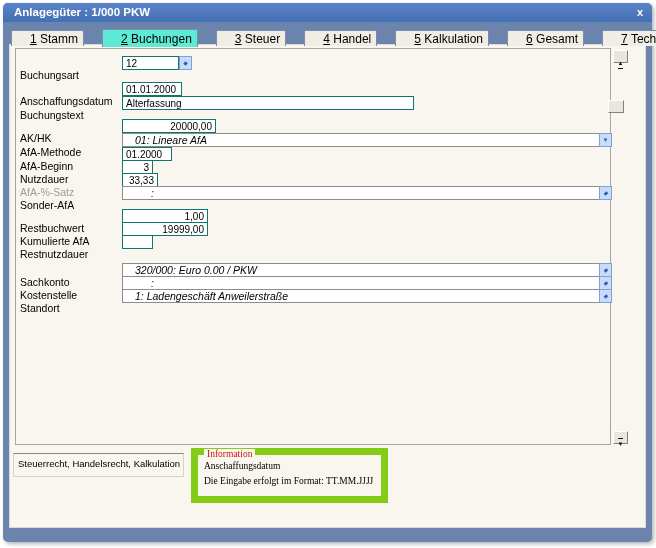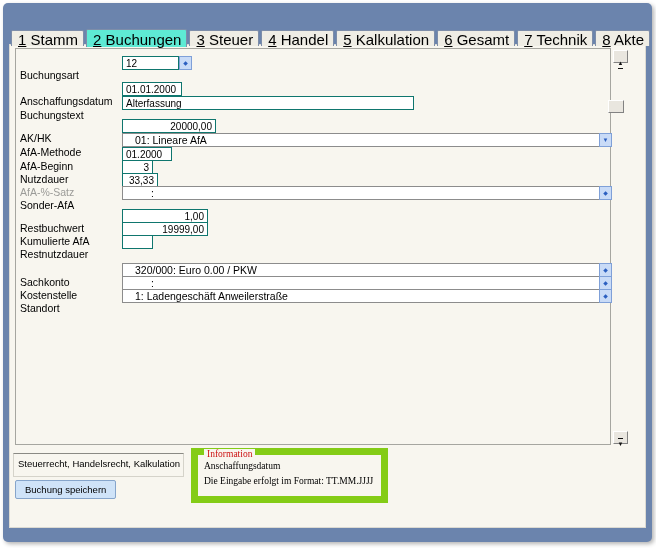--- a/index.html
+++ b/index.html
@@ -6,43 +6,43 @@
   html,body { width:656px; height:548px; background:#ffffff; font-family:"Liberation Sans", sans-serif; }
   #window { position:absolute; left:3px; top:3px; width:649px; height:539px;
             background:#6b84ad; border-radius:5px; box-shadow:2px 2px 4px rgba(0,0,0,0.3); }
   #titlebar { position:absolute; left:0; top:0; right:0; height:19px;
               background:linear-gradient(#5a83c6,#4470b4); border-radius:5px 5px 0 0;
               color:#fff; font-size:11.5px; font-weight:bold; line-height:19px; padding-left:11px; }
   #close-x { position:absolute; right:9px; top:0; color:#fff; font-size:11px; font-weight:bold;
              line-height:19px; cursor:default; }
   
   #tabstrip { position:absolute; left:8px; top:25px; height:17px; z-index:3; white-space:nowrap; }
-  .tab { display:inline-block; vertical-align:bottom; height:16px; padding:2px 5px 0 6px; margin-right:2px;
+  .tab { display:inline-block; vertical-align:bottom; height:16px; padding:2px 5px 0 18px; margin-right:18px;
          background:#efede5; border:1px solid #7d8da9; border-bottom:none; border-radius:2px 2px 0 0;
-         font-size:15px; color:#000; line-height:13px; }
+         font-size:12px; color:#000; line-height:13px; }
   .tab .num { text-decoration:underline; }
   .tab.active { height:18px; padding-top:3px; background:#5eead4; position:relative; top:1px; z-index:4; }
   
   #content { position:absolute; left:6px; top:41px; width:637px; height:484px;
              background:#f8f6ef; border:1px solid #dcdad2; z-index:2; }
   
   #formpanel { position:absolute; left:5px; top:3px; width:596px; height:397px;
                border:1px solid #a6a6a0; }
   .row { position:absolute; left:0; height:14px; }
   .lbl { position:absolute; left:4px; top:12px; font-size:10.5px; line-height:14px; color:#000; white-space:nowrap; }
   .lbl.dim { color:#9b9b98;text-align:right; }
   .field { position:absolute; top:0; height:14px; border:1px solid #0f766e; background:#fff;
            font-family:"Liberation Sans", sans-serif; font-size:10px; line-height:12px; padding:0 3px; color:#000; }
   .field.right { text-align:right; }
   .spin-btn, .drop-btn { position:absolute; top:0; width:13px; height:14px; background:#c9dbf7;
            border:1px solid #7fa0d8; color:#2b5fc0; text-align:center; cursor:default; }
   .spin-btn span { font-size:6px; line-height:12px; display:block; }
   .drop-btn span { font-size:6px; line-height:12px; display:block; }
   .combo { position:absolute; top:0; left:106px; width:490px; height:14px; background:#fff;
-           border:1px solid #8c8c8c; }
+           border:1px solid #8c8c8c;font-style:italic; }
   .combo .val { position:absolute; left:0; top:0; right:14px; font-size:10.5px; line-height:12px;
                 white-space:nowrap; overflow:hidden; color:#000; }
   .combo .val.pad-sm { padding-left:12px; }
   .combo .val.pad-lg { padding-left:28px; }
   .combo .cbtn { right:-1px; top:-1px; }
   
   .gray-btn { position:absolute; background:#e9e6df; border-top:1px solid #ffffff; border-left:1px solid #ffffff;
               border-right:1px solid #828282; border-bottom:1px solid #828282; text-align:center; cursor:default; }
   .gray-btn .tri { display:inline-block; font-size:6px; line-height:10px; color:#111; }
   .tri.bar-under { border-bottom:1px solid #111; }
@@ -59,20 +59,24 @@
   #info-title { position:absolute; left:6px; top:-6px; background:#f8f6ef; padding:0 3px;
                 font-size:9.5px; color:#cc1111; line-height:11px; }
   .info-line { position:absolute; left:6px; font-size:9.5px; color:#000; white-space:nowrap; }
   #info-line1 { top:6px; }
   #info-line2 { top:21px; }
 </style>
 </head>
 <body>
 
 <div id="window">
+  <div id="titlebar">
+    <span>Anlagegüter : 1/000 PKW</span>
+    <span id="close-x">x</span>
+  </div>
 
   <div id="tabstrip">
     <span class="tab"><span class="num">1</span> <span>Stamm</span></span><span class="tab active"><span class="num">2</span> <span>Buchungen</span></span><span class="tab"><span class="num">3</span> <span>Steuer</span></span><span class="tab"><span class="num">4</span> <span>Handel</span></span><span class="tab"><span class="num">5</span> <span>Kalkulation</span></span><span class="tab"><span class="num">6</span> <span>Gesamt</span></span><span class="tab"><span class="num">7</span> <span>Technik</span></span><span class="tab"><span class="num">8</span> <span>Akte</span></span>
   </div>
 
   <div id="content">
 
     <div id="formpanel">
 
       <div class="row" style="top:7px;">
@@ -181,21 +185,20 @@
     </div>
 
     <span class="gray-btn" style="left:603px; top:5px; width:15px; height:13px;"><span class="tri bar-under">▲</span></span>
     <span class="gray-btn" style="left:598px; top:55px; width:16px; height:13px;"></span>
     <span class="gray-btn" style="left:603px; top:386px; width:15px; height:13px;"><span class="tri bar-over">▼</span></span>
 
     <div id="status-box">
       <div class="txt">Steuerrecht, Handelsrecht, Kalkulation</div>
     </div>
 
-    <button id="save-btn">Buchung speichern</button>
 
     <div id="info-box">
       <span id="info-title">Information</span>
       <div class="info-line" id="info-line1">Anschaffungsdatum</div>
       <div class="info-line" id="info-line2">Die Eingabe erfolgt im Format: TT.MM.JJJJ</div>
     </div>
 
   </div>
 </div>
 

